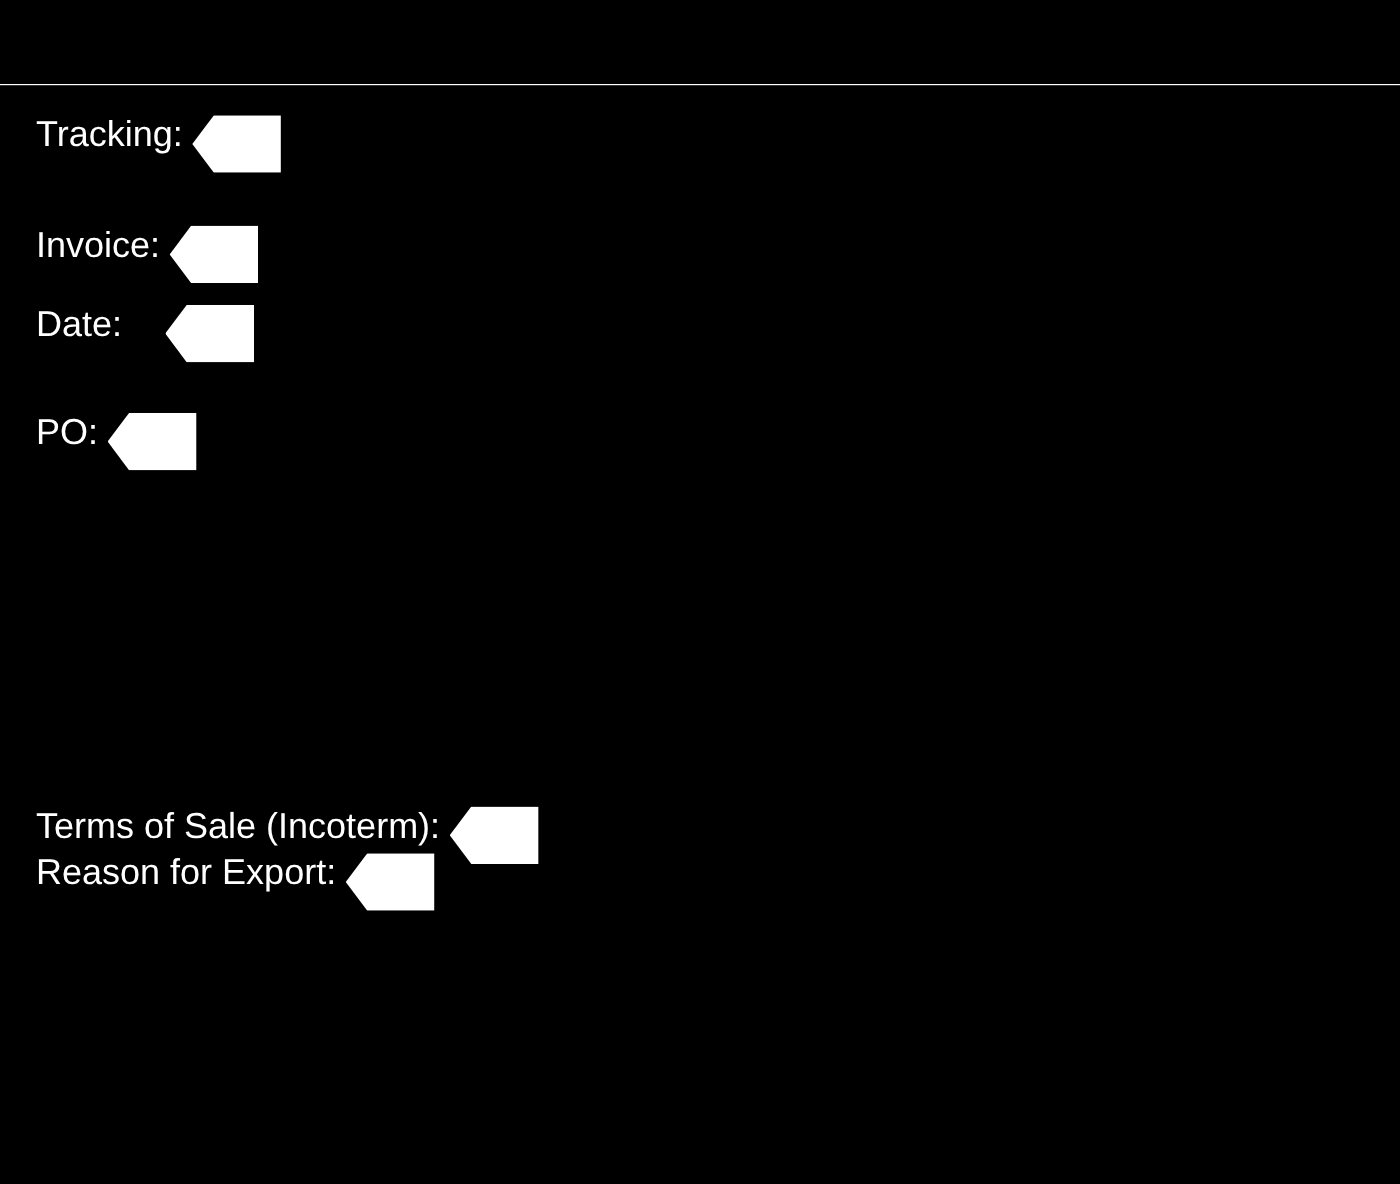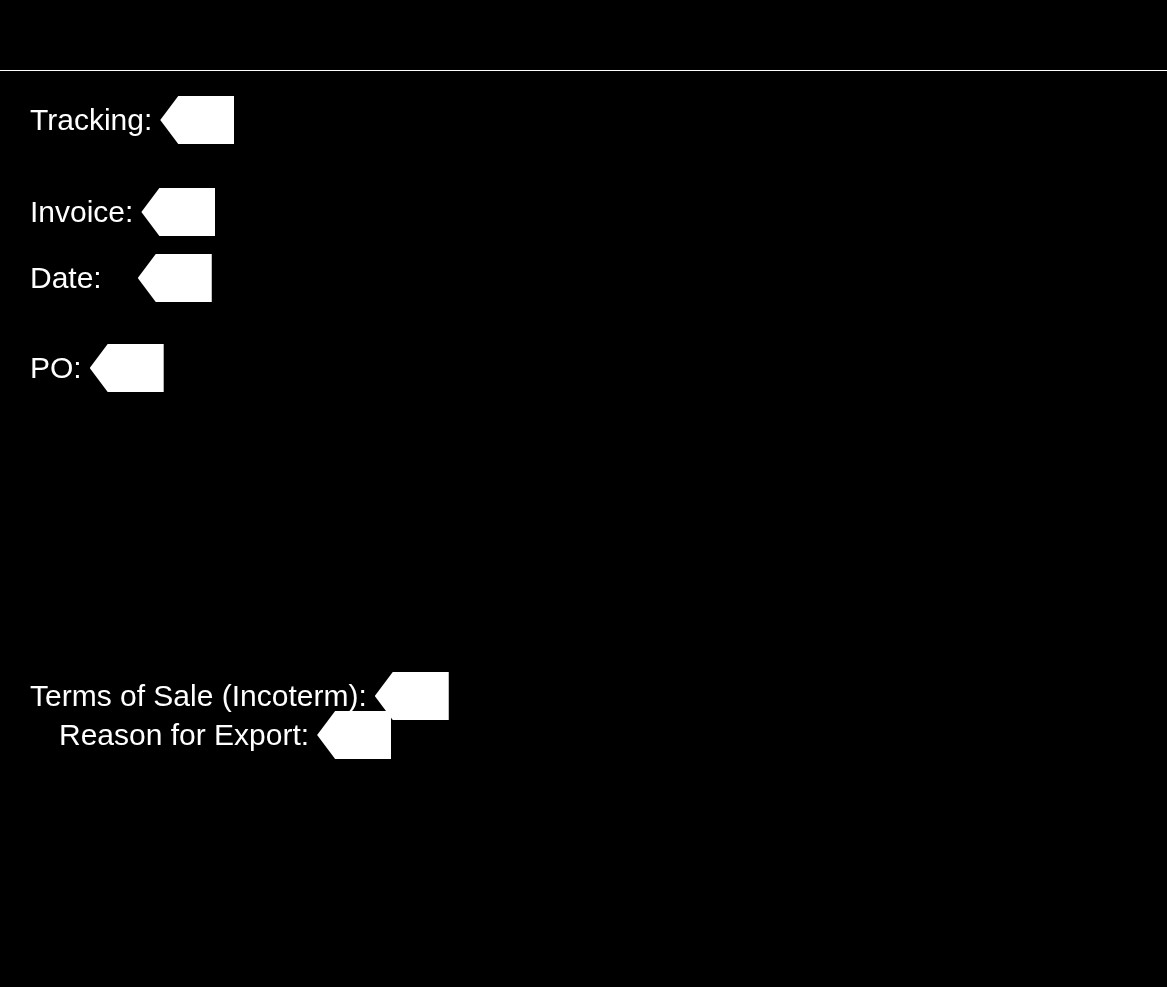--- a/index.html
+++ b/index.html
@@ -19,21 +19,20 @@
       position: absolute;
       top: 70px;
       left: 0;
       width: 100%;
       height: 1px;
       background: #fff;
     }
     .field-row {
       position: absolute;
       display: flex;
-      align-items: center;
       height: 48px;
     }
     .field-label {
       color: #fff;
       font-size: 30px;
       font-weight: 400;
       white-space: nowrap;
     }
     .tag-shape {
       background: #fff;
@@ -42,21 +41,21 @@
       margin-left: 8px;
       position: relative;
       clip-path: polygon(18px 0, 100% 0, 100% 100%, 18px 100%, 0 50%);
     }
     
     .row-tracking { top: 96px; left: 30px; }
     .row-invoice  { top: 188px; left: 30px; }
     .row-date     { top: 254px; left: 30px; gap: 28px; }
     .row-po       { top: 344px; left: 30px; }
     .row-terms    { top: 632px; left: 30px; margin-top: 40px; }
-    .row-reason   { top: 711px; left: 30px; margin-left: 29px; }
+    .row-reason   { top: 711px; left: 30px; }
   </style>
 </head>
 <body>
 
 <div class="top-divider"></div>
 
 <div class="field-row row-tracking">
   <span class="field-label">Tracking:</span>
   <span class="tag-shape"></span>
 </div>

